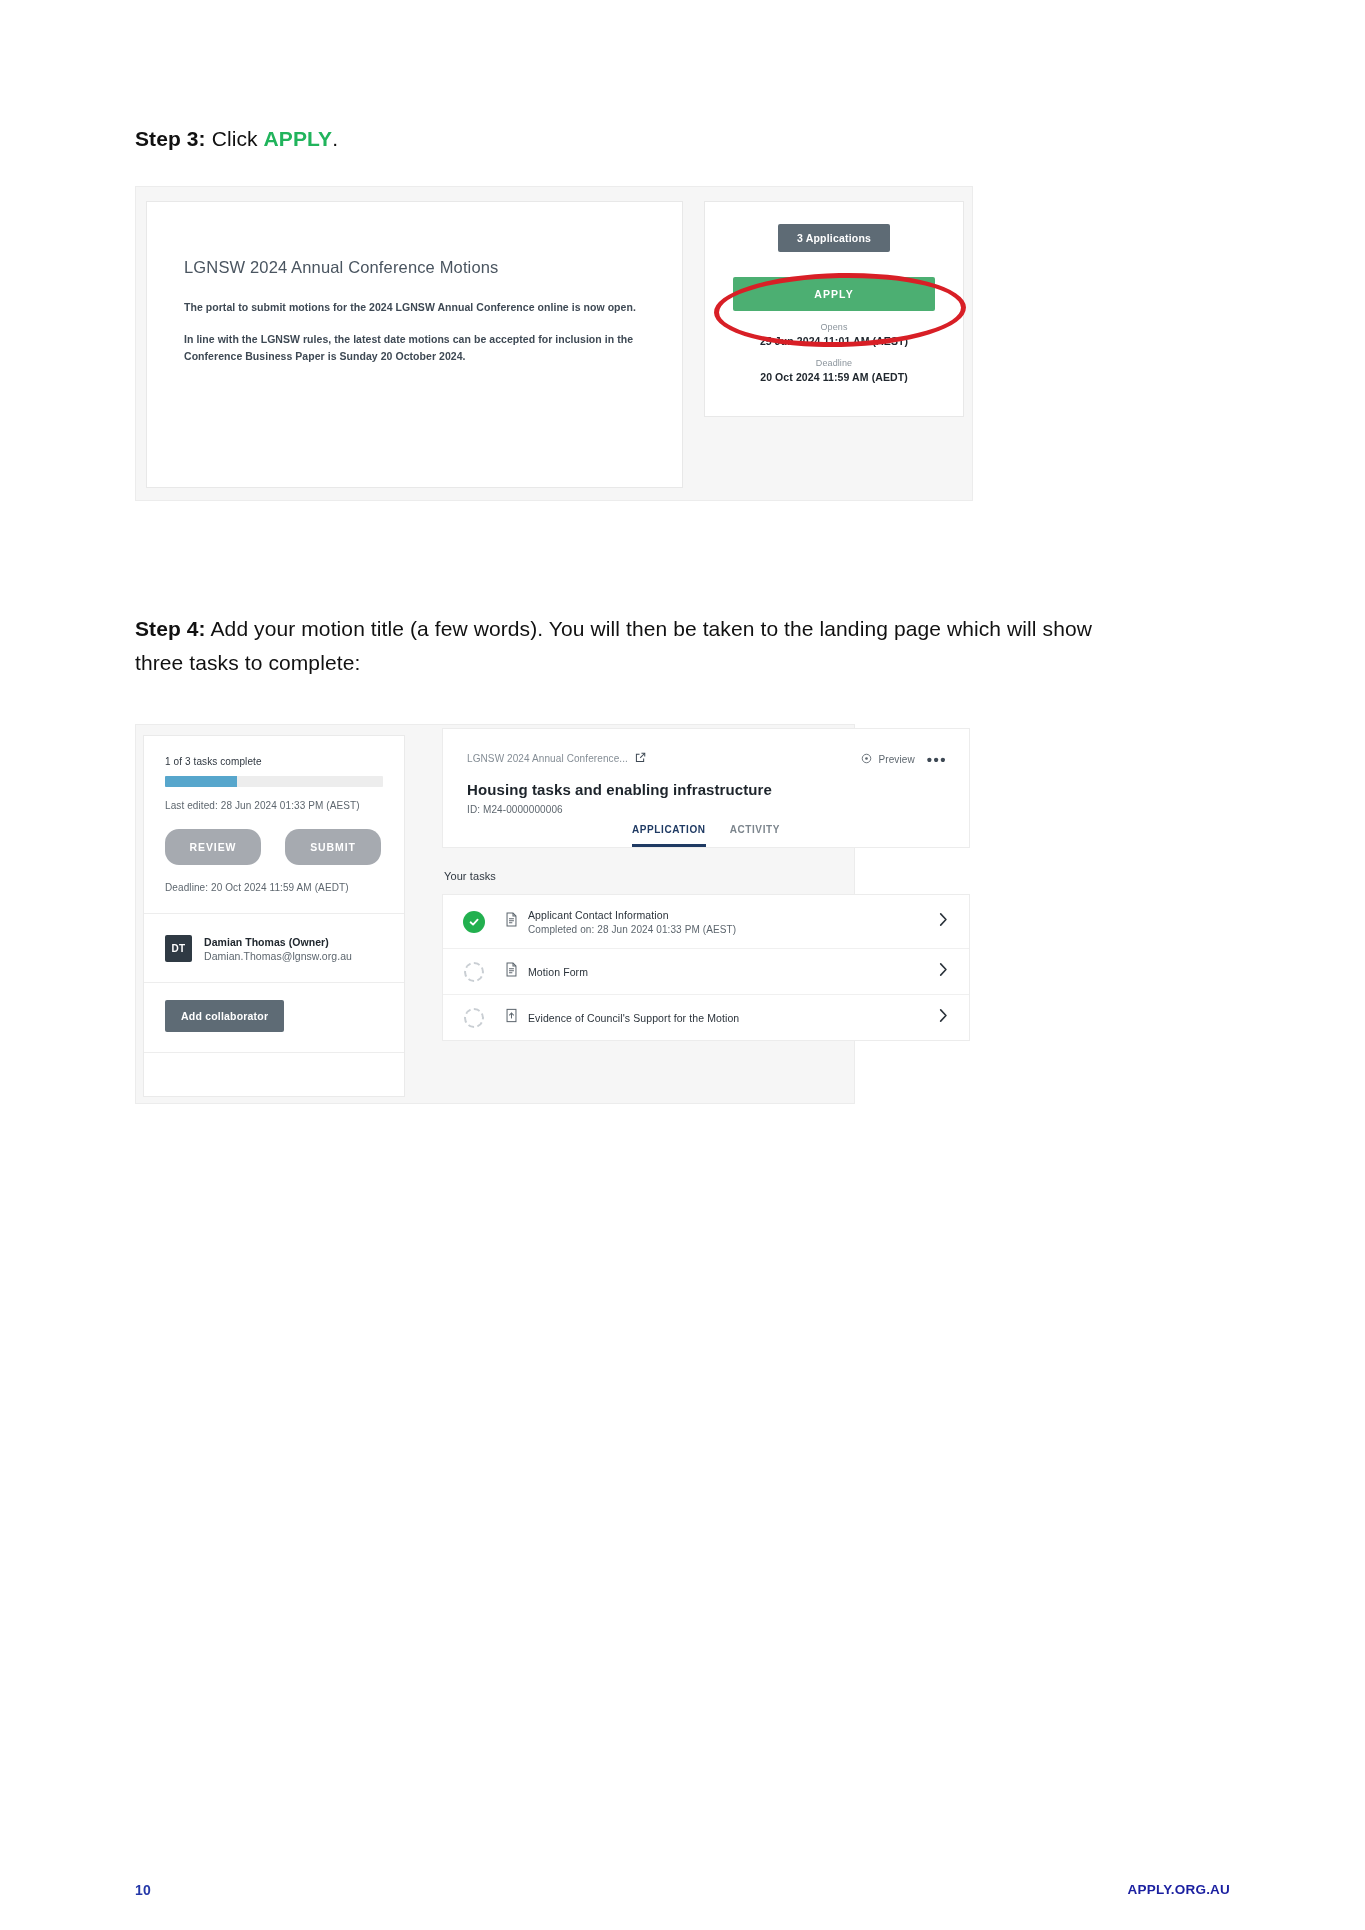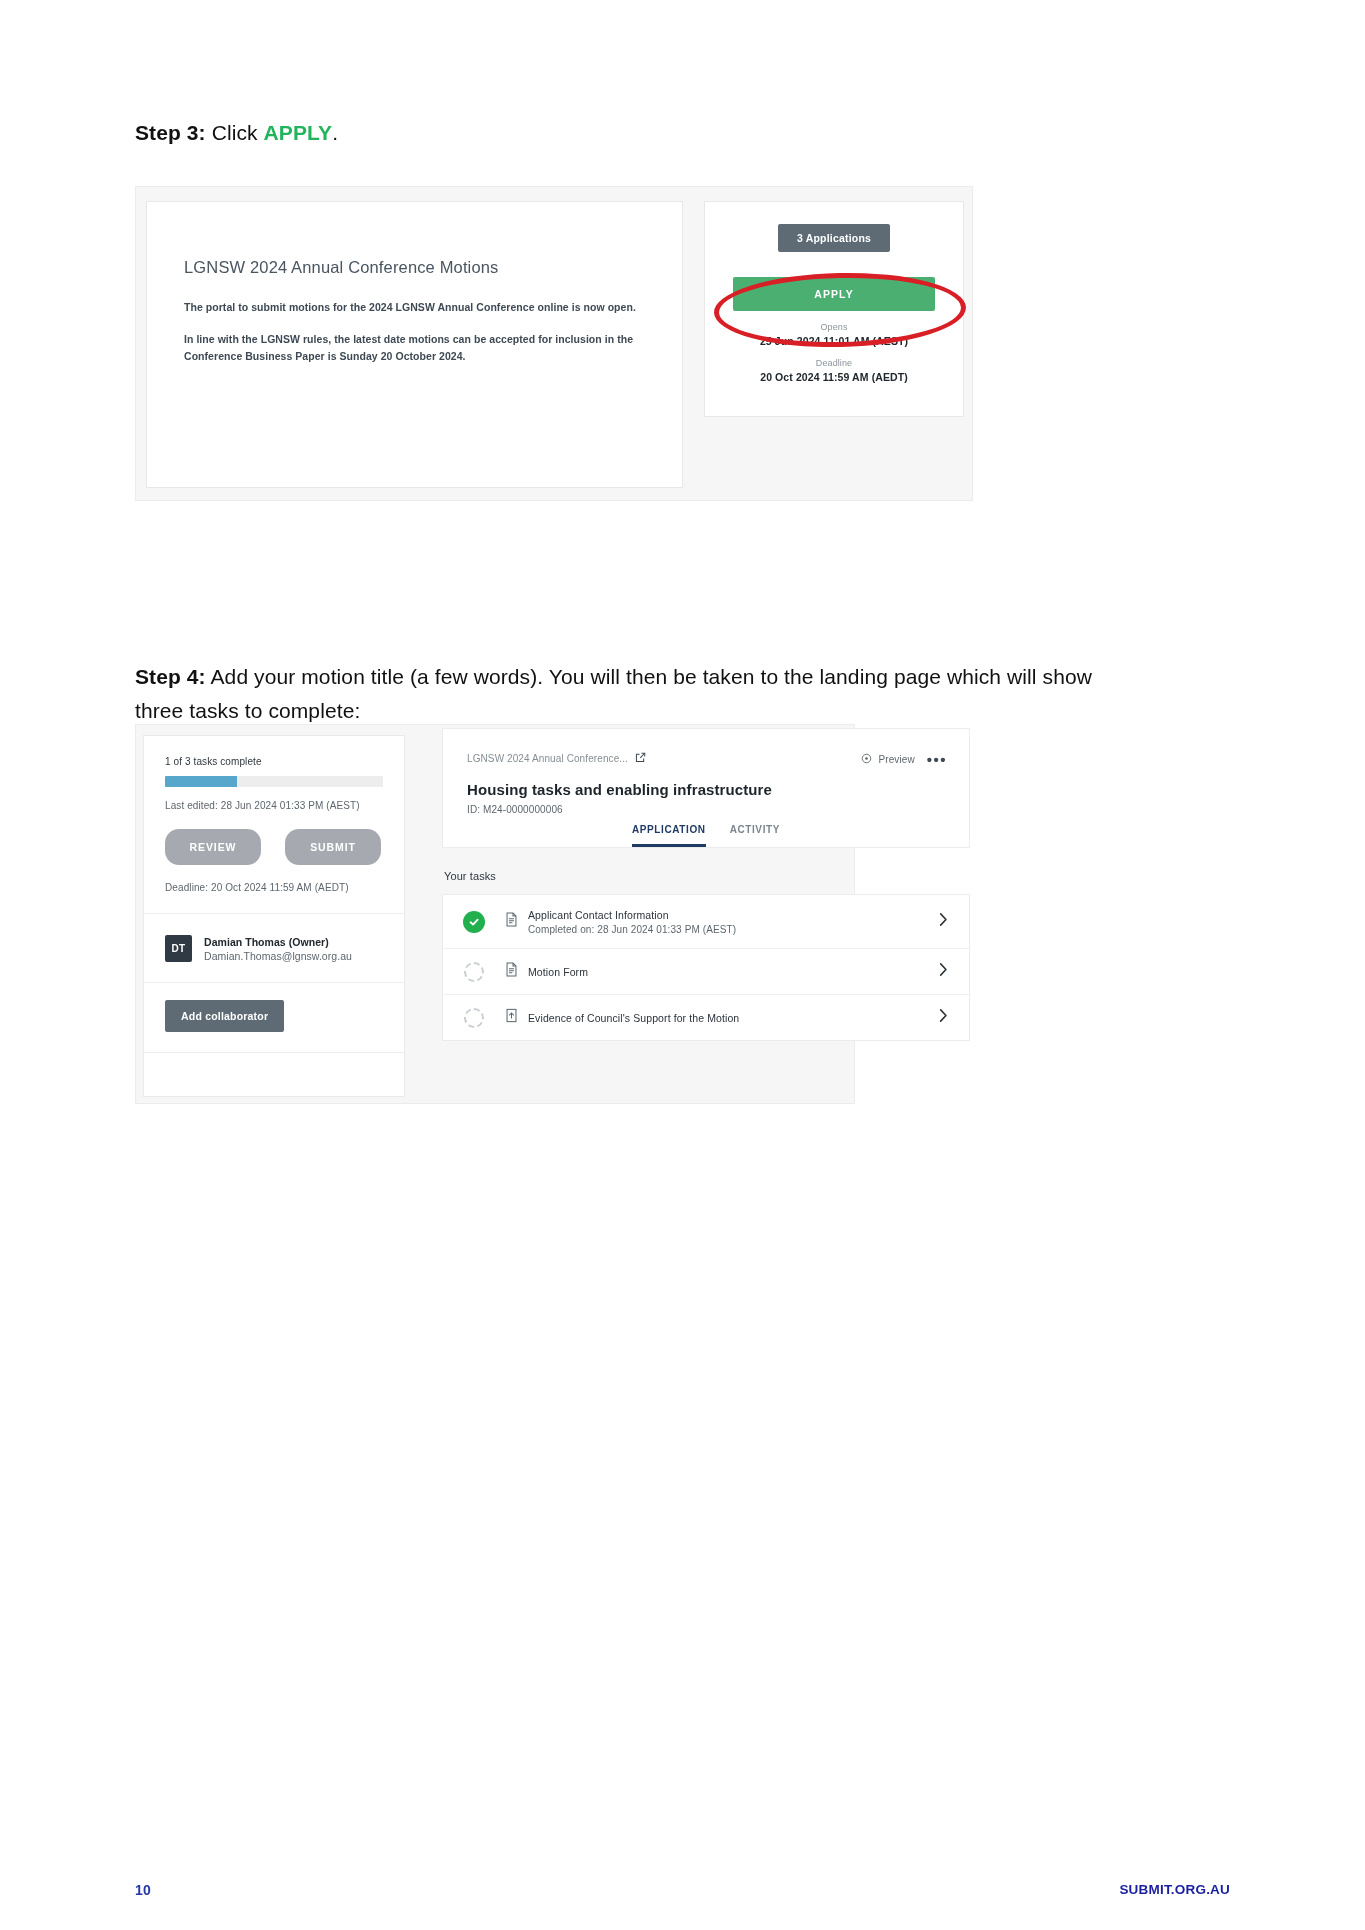--- a/index.html
+++ b/index.html
@@ -24,22 +24,22 @@
     color: #111111;
     letter-spacing: 0.1px;
   }
   .step-heading .step-label {
     font-weight: 700;
   }
   .step-heading .apply-word {
     color: #21b45c;
     font-weight: 700;
   }
-  #step3-heading { left: 135px; top: 116px; }
-  #step4-heading { left: 135px; top: 660px; width: 1000px; }
+  #step3-heading { left: 135px; top: 122px; }
+  #step4-heading { left: 135px; top: 612px; width: 1000px; }
 
   
   .shot {
     position: absolute;
     background: #f6f6f6;
     border: 1px solid #ececec;
     box-sizing: border-box;
   }
   #shot-step3 { left: 135px; top: 186px; width: 838px; height: 315px; }
   #shot-step4 { left: 135px; top: 724px; width: 720px; height: 380px; }
@@ -568,13 +568,13 @@
             <path d="M2 2L7.6 8L2 14"></path>
           </svg>
         </span>
       </div>
 
     </div>
   </div>
 </div>
 
 <div id="page-number">10</div>
-<div id="footer-site">SUBMIT.ORG.AU</div>
+<div id="footer-site">APPLY.ORG.AU</div>
 
 </body></html>

